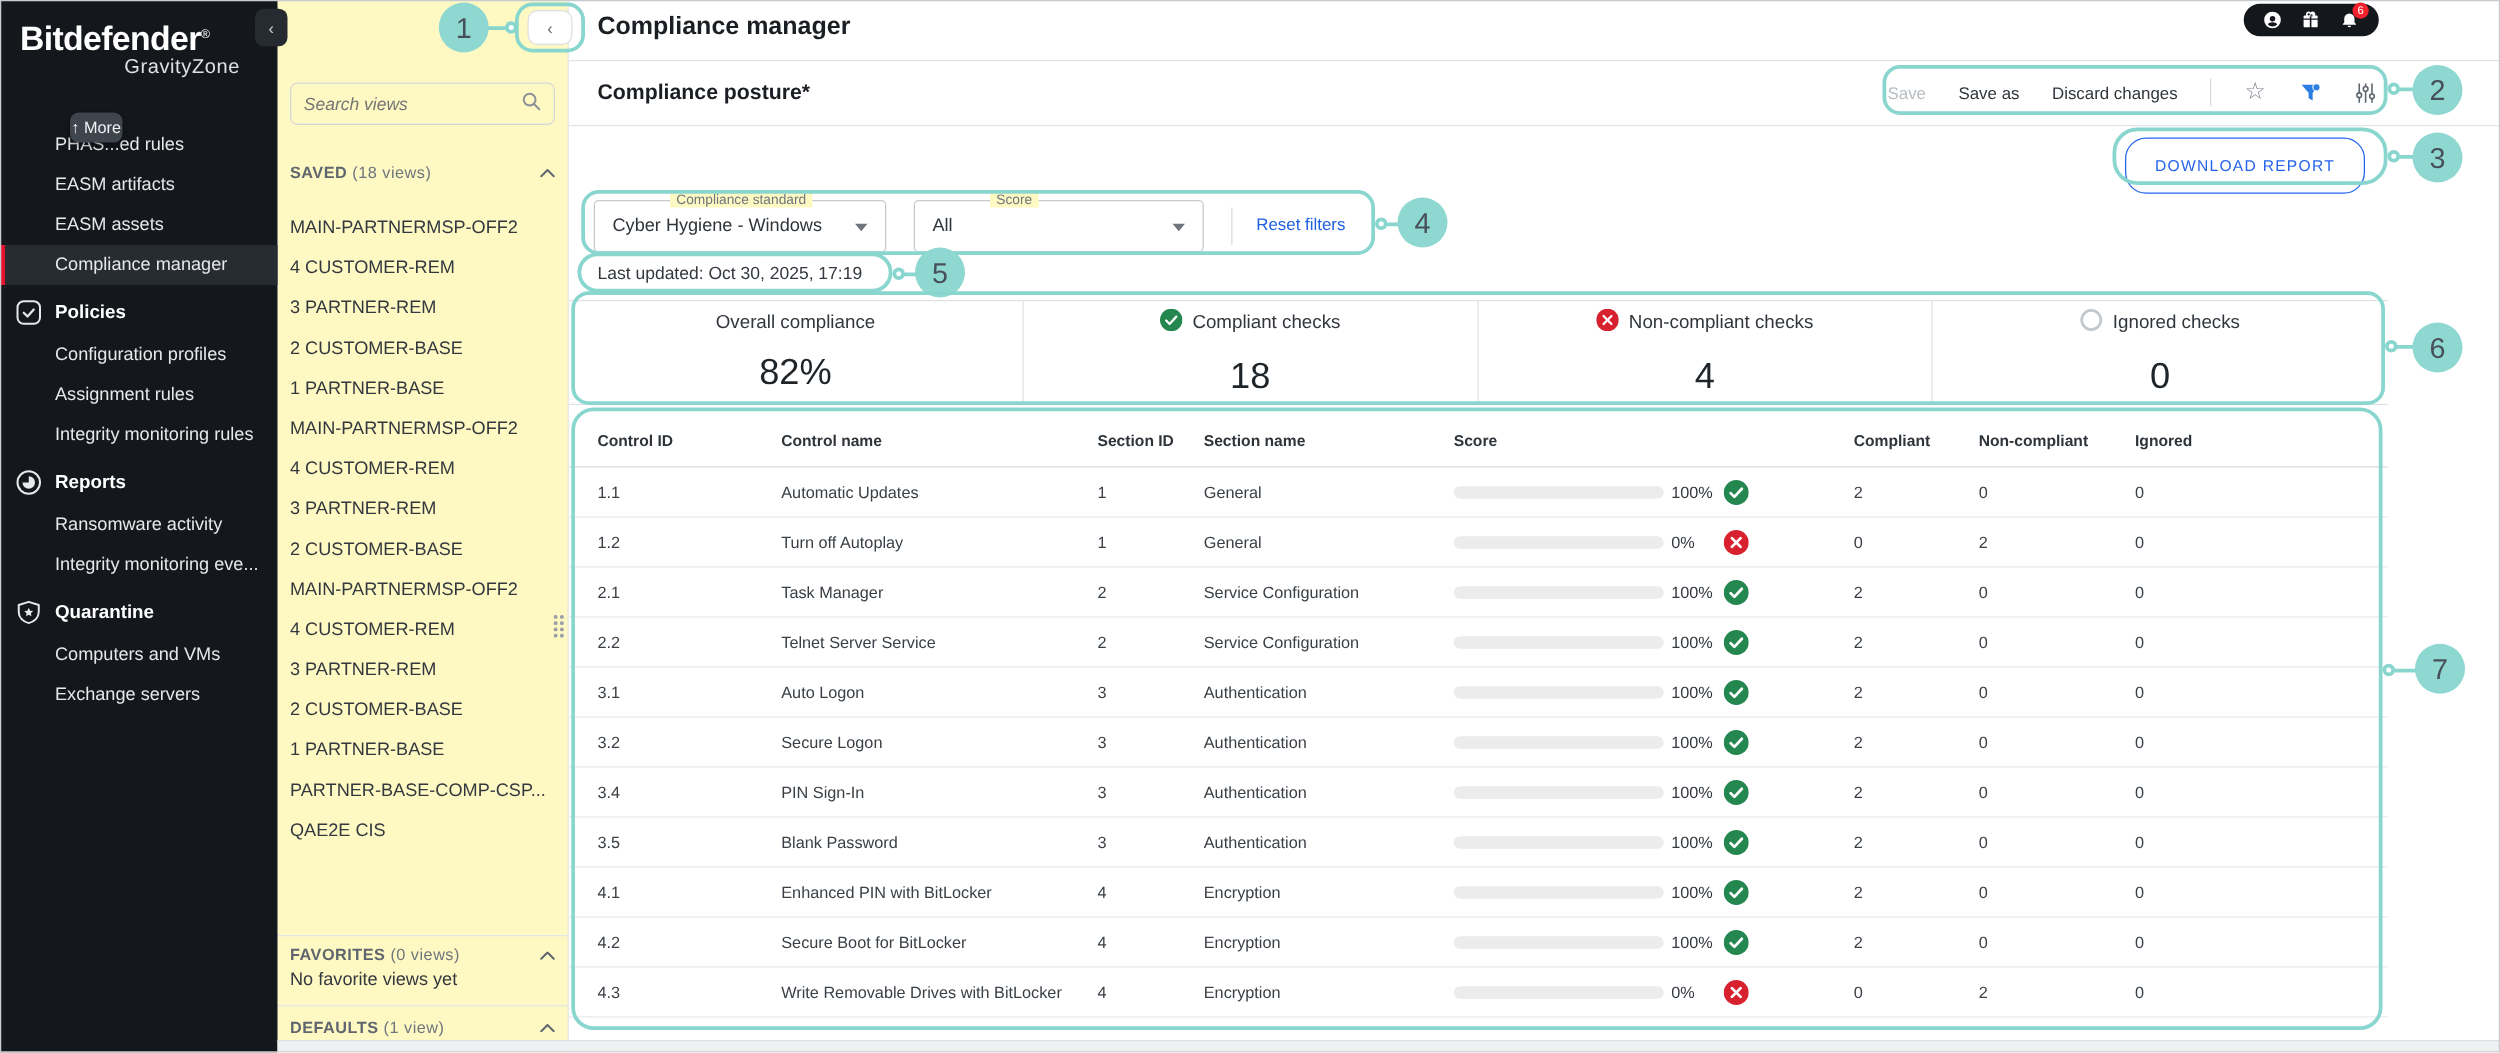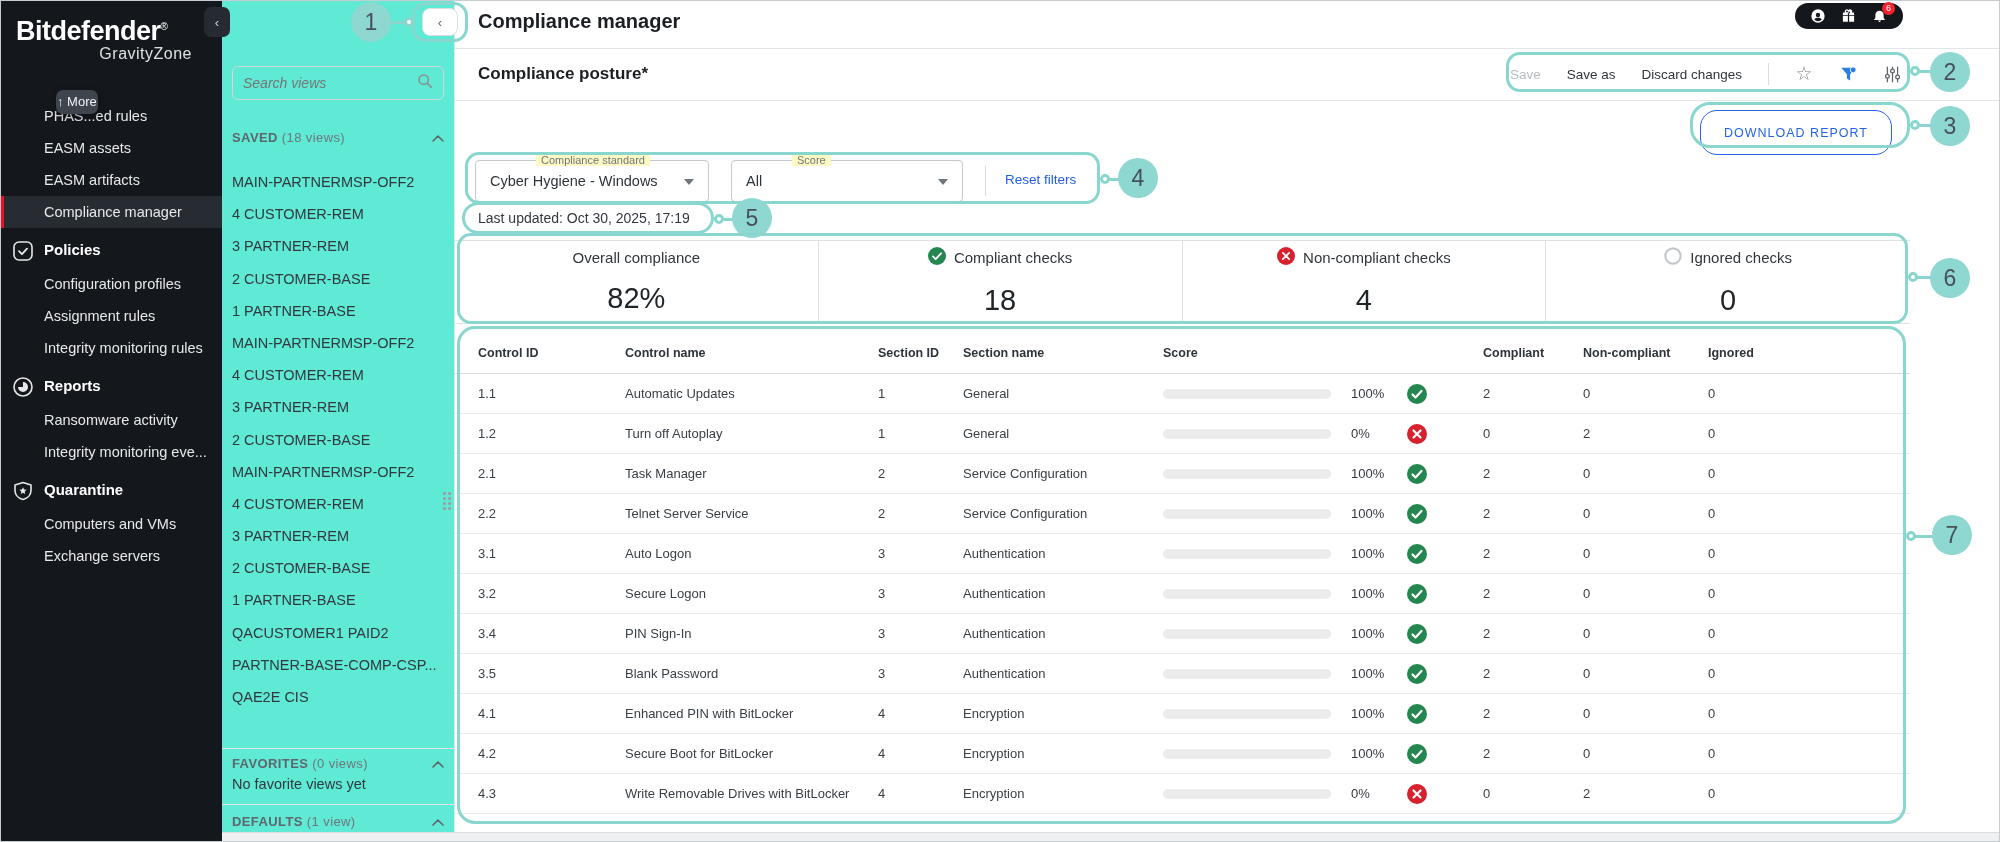--- a/index.html
+++ b/index.html
@@ -22,21 +22,21 @@
   .sb-collapse { position:absolute; left:204px; top:7px; width:26px; height:30px; background:#262b31; border-radius:7px; color:#cfd4d8; font-size:13px; display:flex; align-items:center; justify-content:center; z-index:6; }
   .nav { position:absolute; left:0; top:100px; width:222px; }
   .nav-item { position:relative; height:32px; line-height:32px; padding-left:44px; font-size:14.5px; color:#e6e8ea; white-space:nowrap; cursor:pointer; }
   .nav-item.active { background:#272c33; }
   .nav-item.active::before { content:""; position:absolute; left:0; top:0; width:4px; height:32px; background:#e8112d; }
   .nav-header { position:relative; height:36px; line-height:36px; padding-left:44px; font-size:15px; font-weight:bold; color:#fff; margin-top:4px; }
   .nav-header .hicon { position:absolute; left:12px; top:7px; width:22px; height:22px; }
   .more-tip { position:absolute; left:56px; top:-10px; background:#3f454d; color:#f0f2f4; border-radius:7px; padding:4px 1px; font-size:13px; line-height:16px; box-shadow:0 2px 6px rgba(0,0,0,.4); }
 
   
-  .views { position:absolute; left:222px; top:0; width:233px; height:842px; background:#5eead4; border-right:1px solid #e2e5e7; z-index:4; }
+  .views { position:absolute; left:222px; top:0; width:233px; height:842px; background:#fef9c3; border-right:1px solid #e2e5e7; z-index:4; }
   .search-box { position:absolute; left:10px; top:66px; width:212px; height:34px; border:1px solid #d4d7d9; border-radius:6px; display:flex; align-items:center; padding:0 10px; }
   .search-box input { border:none; outline:none; flex:1; font-size:14px; font-style:italic; color:#6f767d; font-family:"Liberation Sans",sans-serif; background:transparent; min-width:0; }
   .vsection { position:absolute; left:10px; right:10px; display:flex; align-items:center; font-size:13px; color:#6f767d; letter-spacing:.4px; }
   .vsection b { font-weight:bold; color:#5f666d; margin-right:4px; }
   .vsection .chev { margin-left:auto; }
   .views-list { position:absolute; left:0; top:166px; width:232px; }
   .view-item { height:32.2px; line-height:32.2px; padding-left:10px; font-size:14.5px; color:#33383f; white-space:nowrap; overflow:hidden; cursor:pointer; }
   .vdivider { position:absolute; left:0; width:232px; border-top:1px solid #e4e6e8; }
   .empty-fav { position:absolute; left:10px; top:776px; font-size:14.5px; color:#33383f; }
   .drag-handle { position:absolute; left:443px; top:492px; width:9px; height:26px; z-index:6; display:grid; grid-template-columns:3px 3px; grid-auto-rows:3px; gap:2px; cursor:col-resize; }
@@ -71,21 +71,21 @@
   .summary { position:absolute; left:455px; top:240px; width:1455px; height:84px; border-top:1px solid #dfe2e4; border-bottom:1px solid #dfe2e4; display:grid; grid-template-columns:1fr 1fr 1fr 1fr; }
   .sum-cell { border-right:1px solid #dfe2e4; display:flex; flex-direction:column; align-items:center; justify-content:center; gap:16px; }
   .sum-cell:last-child { border-right:none; }
   .sum-label { display:flex; align-items:center; gap:8px; font-size:15px; color:#30363c; }
   .sum-value { font-size:29px; color:#1f2428; }
 
   
   .table { position:absolute; left:455px; top:332px; width:1455px; }
   .trow { display:grid; grid-template-columns:147px 253px 85px 200px 320px 100px 125px auto; align-items:center; padding-left:23px; height:40px; border-bottom:1px solid #e8eaec; font-size:13px; color:#3a4046; }
   .trow.thead { height:42px; font-weight:bold; font-size:12.5px; color:#2e343a; border-bottom:1px solid #d9dcde; }
-  .score-cell { display:flex; align-items:center; gap:20px; }
+  .score-cell { display:flex; align-items:center; gap:6px; }
   .bar { width:168px; height:10px; border-radius:5px; background:#ececec; overflow:hidden; }
   .bar-fill { height:100%; border-radius:5px; background:#1e7c4c; }
   .score-label { width:36px; font-size:13px; color:#33383f; }
   .badge { width:20px; height:20px; display:flex; }
 
   
   .co { position:absolute; z-index:50; pointer-events:none; }
   .co-box { position:absolute; border:3px solid #89d6cf; border-radius:14px; }
   .co-circle { position:absolute; width:40px; height:40px; border-radius:50%; background:#8ed8d1; color:#47505a; font-size:23px; display:flex; align-items:center; justify-content:center; }
   .co-dot { position:absolute; width:10px; height:10px; border-radius:50%; border:3px solid #89d6cf; background:#fff; }
@@ -102,22 +102,22 @@
 <div class="sidebar">
   <div class="logo">
     <div class="brand"><span>Bitdefender</span><sup>®</sup></div>
     <div class="product">GravityZone</div>
   </div>
   <div class="nav">
     <div class="nav-item">
       <span>PHAS...</span><span>ed rules</span>
       <div class="more-tip">↑ More</div>
     </div>
+    <div class="nav-item">EASM artifacts</div>
     <div class="nav-item">EASM assets</div>
-    <div class="nav-item">EASM artifacts</div>
     <div class="nav-item active">Compliance manager</div>
 
     <div class="nav-header">
       <span class="hicon">
         <svg width="22" height="22" viewBox="0 0 22 22">
             <rect x="2" y="2" width="18" height="18" rx="5" fill="none" stroke="#e6e8ea" stroke-width="1.6"></rect>
             <path d="M7 11.2l3 3 5-5.6" fill="none" stroke="#e6e8ea" stroke-width="1.8" stroke-linecap="round" stroke-linejoin="round"></path>
           </svg>
       </span>
       <span>Policies</span>
@@ -184,21 +184,20 @@
       <div class="view-item">1 PARTNER-BASE</div>
       <div class="view-item">MAIN-PARTNERMSP-OFF2</div>
       <div class="view-item">4 CUSTOMER-REM</div>
       <div class="view-item">3 PARTNER-REM</div>
       <div class="view-item">2 CUSTOMER-BASE</div>
       <div class="view-item">MAIN-PARTNERMSP-OFF2</div>
       <div class="view-item">4 CUSTOMER-REM</div>
       <div class="view-item">3 PARTNER-REM</div>
       <div class="view-item">2 CUSTOMER-BASE</div>
       <div class="view-item">1 PARTNER-BASE</div>
-      <div class="view-item">QACUSTOMER1 PAID2</div>
       <div class="view-item">PARTNER-BASE-COMP-CSP...</div>
       <div class="view-item">QAE2E CIS</div>
     </div>
 
   <div class="vdivider" style="top:748px;"></div>
   <div class="vsection" style="top:756px;">
     <b>FAVORITES</b>
     <span>(0 views)</span>
     <span class="chev">
       <svg width="12" height="7" viewBox="0 0 12 7">

